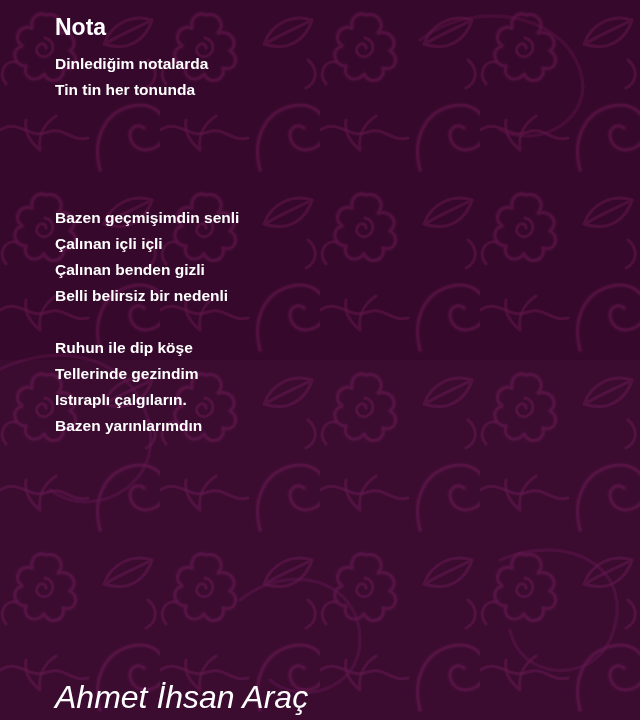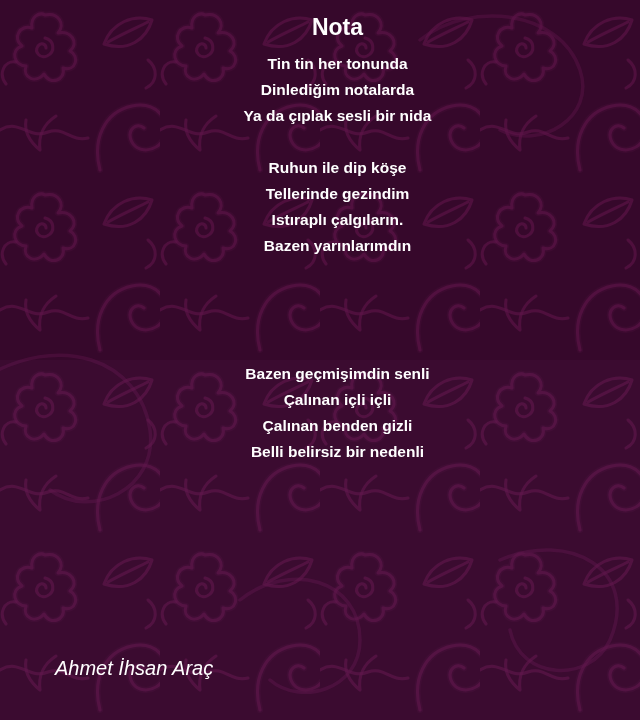--- a/index.html
+++ b/index.html
@@ -12,21 +12,20 @@
   body {
     background: var(--background);
     font-family: "Liberation Sans", sans-serif;
     overflow: hidden;
   }
   .page {
     position: relative;
     width: 640px;
     height: 513px;
     background: var(--background);
-    text-align: center;
   }
   .bg {
     position: absolute;
     inset: 0;
     width: 640px;
     height: 720px;
     display: block;
   }
   .sw {
     stroke: var(--pattern-stroke);
@@ -69,22 +68,22 @@
   .stanza-3 { margin-top: 102px; }
   .line {
     font-size: 15.5px;
     font-weight: bold;
     line-height: 26px;
     white-space: pre;
   }
   .author {
     position: absolute;
     left: 55px;
-    top: 651px;
-    font-size: 20px;
+    top: 680px;
+    font-size: 32px;
     font-style: italic;
     font-weight: normal;
     line-height: 34px;
     color: var(--text);
   }
 </style>
 </head>
 <body>
 
 <div class="page">
@@ -123,35 +122,34 @@
       <path class="big-swirl" d="M240,600 C290,560 360,580 360,640 C360,690 300,706 270,680"></path>
     </g>
 
     <rect x="0" y="360" width="640" height="360" fill="#a4559b" opacity="0.05"></rect>
   </svg>
 
   <div class="content">
     <div class="title">Nota</div>
 
     <div class="stanza stanza-1">
+      <div class="line">Dinlediğim notalarda</div>
       <div class="line">Tin tin her tonunda</div>
-      <div class="line">Dinlediğim notalarda</div>
-      <div class="line">Ya da çıplak sesli bir nida</div>
+    </div>
+
+    <div class="stanza stanza-3">
+      <div class="line">Bazen geçmişimdin senli</div>
+      <div class="line">Çalınan içli içli</div>
+      <div class="line">Çalınan benden gizli</div>
+      <div class="line">Belli belirsiz bir nedenli</div>
     </div>
 
     <div class="stanza stanza-2">
       <div class="line">Ruhun ile dip köşe</div>
       <div class="line">Tellerinde gezindim</div>
       <div class="line">Istıraplı çalgıların.</div>
       <div class="line">Bazen yarınlarımdın</div>
     </div>
 
-    <div class="stanza stanza-3">
-      <div class="line">Bazen geçmişimdin senli</div>
-      <div class="line">Çalınan içli içli</div>
-      <div class="line">Çalınan benden gizli</div>
-      <div class="line">Belli belirsiz bir nedenli</div>
-    </div>
-
     <div class="author">Ahmet İhsan Araç</div>
   </div>
 
 </div>
 
 </body></html>

